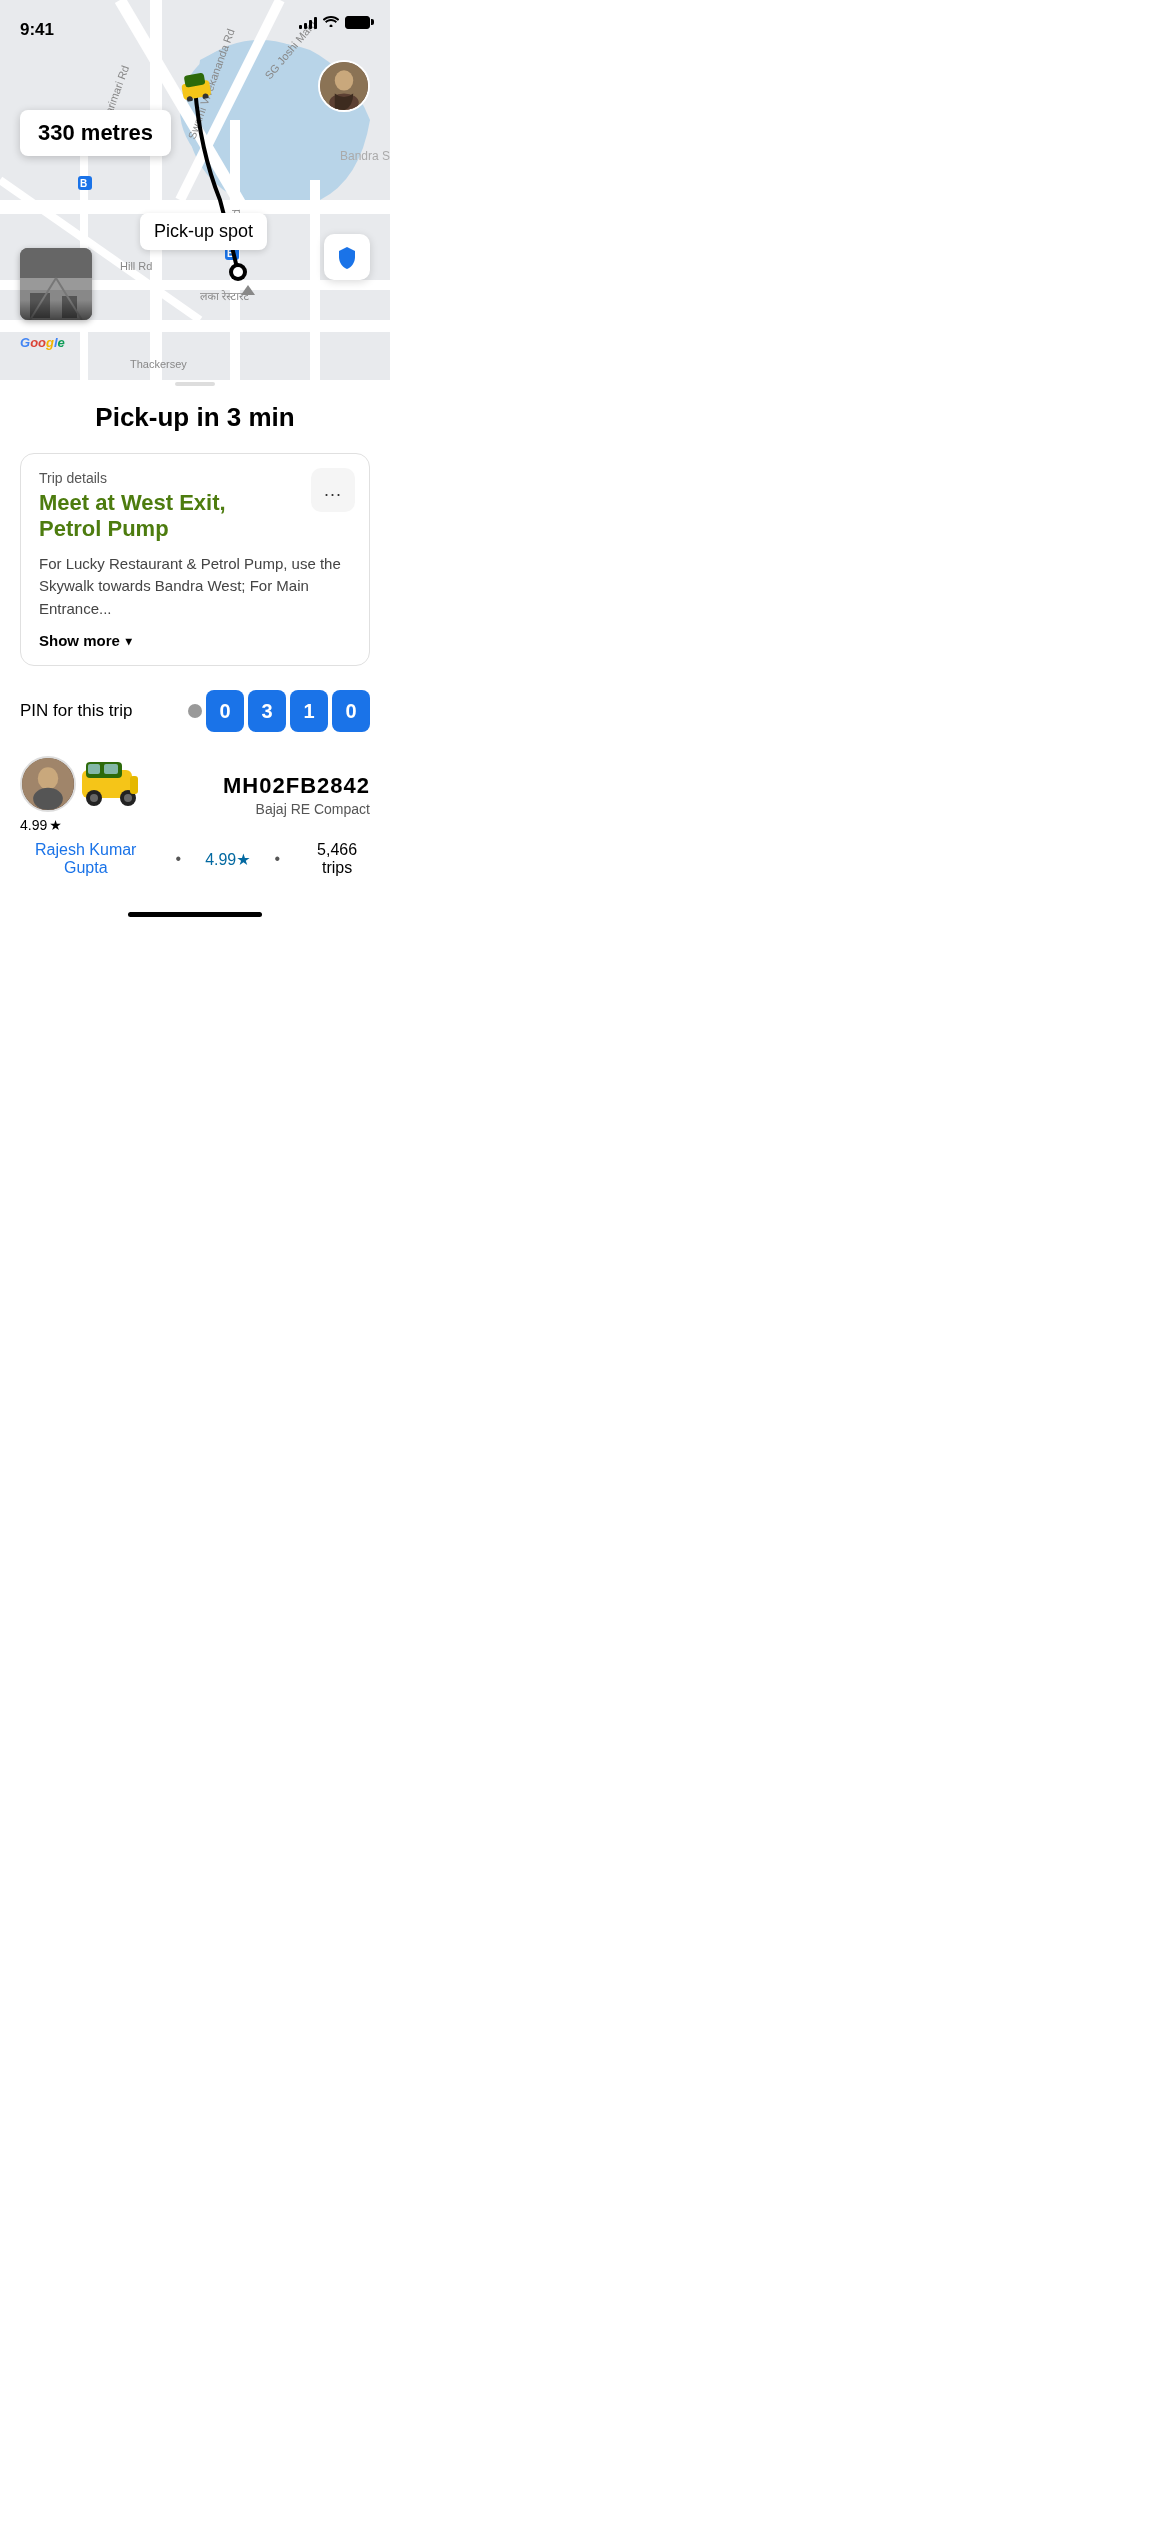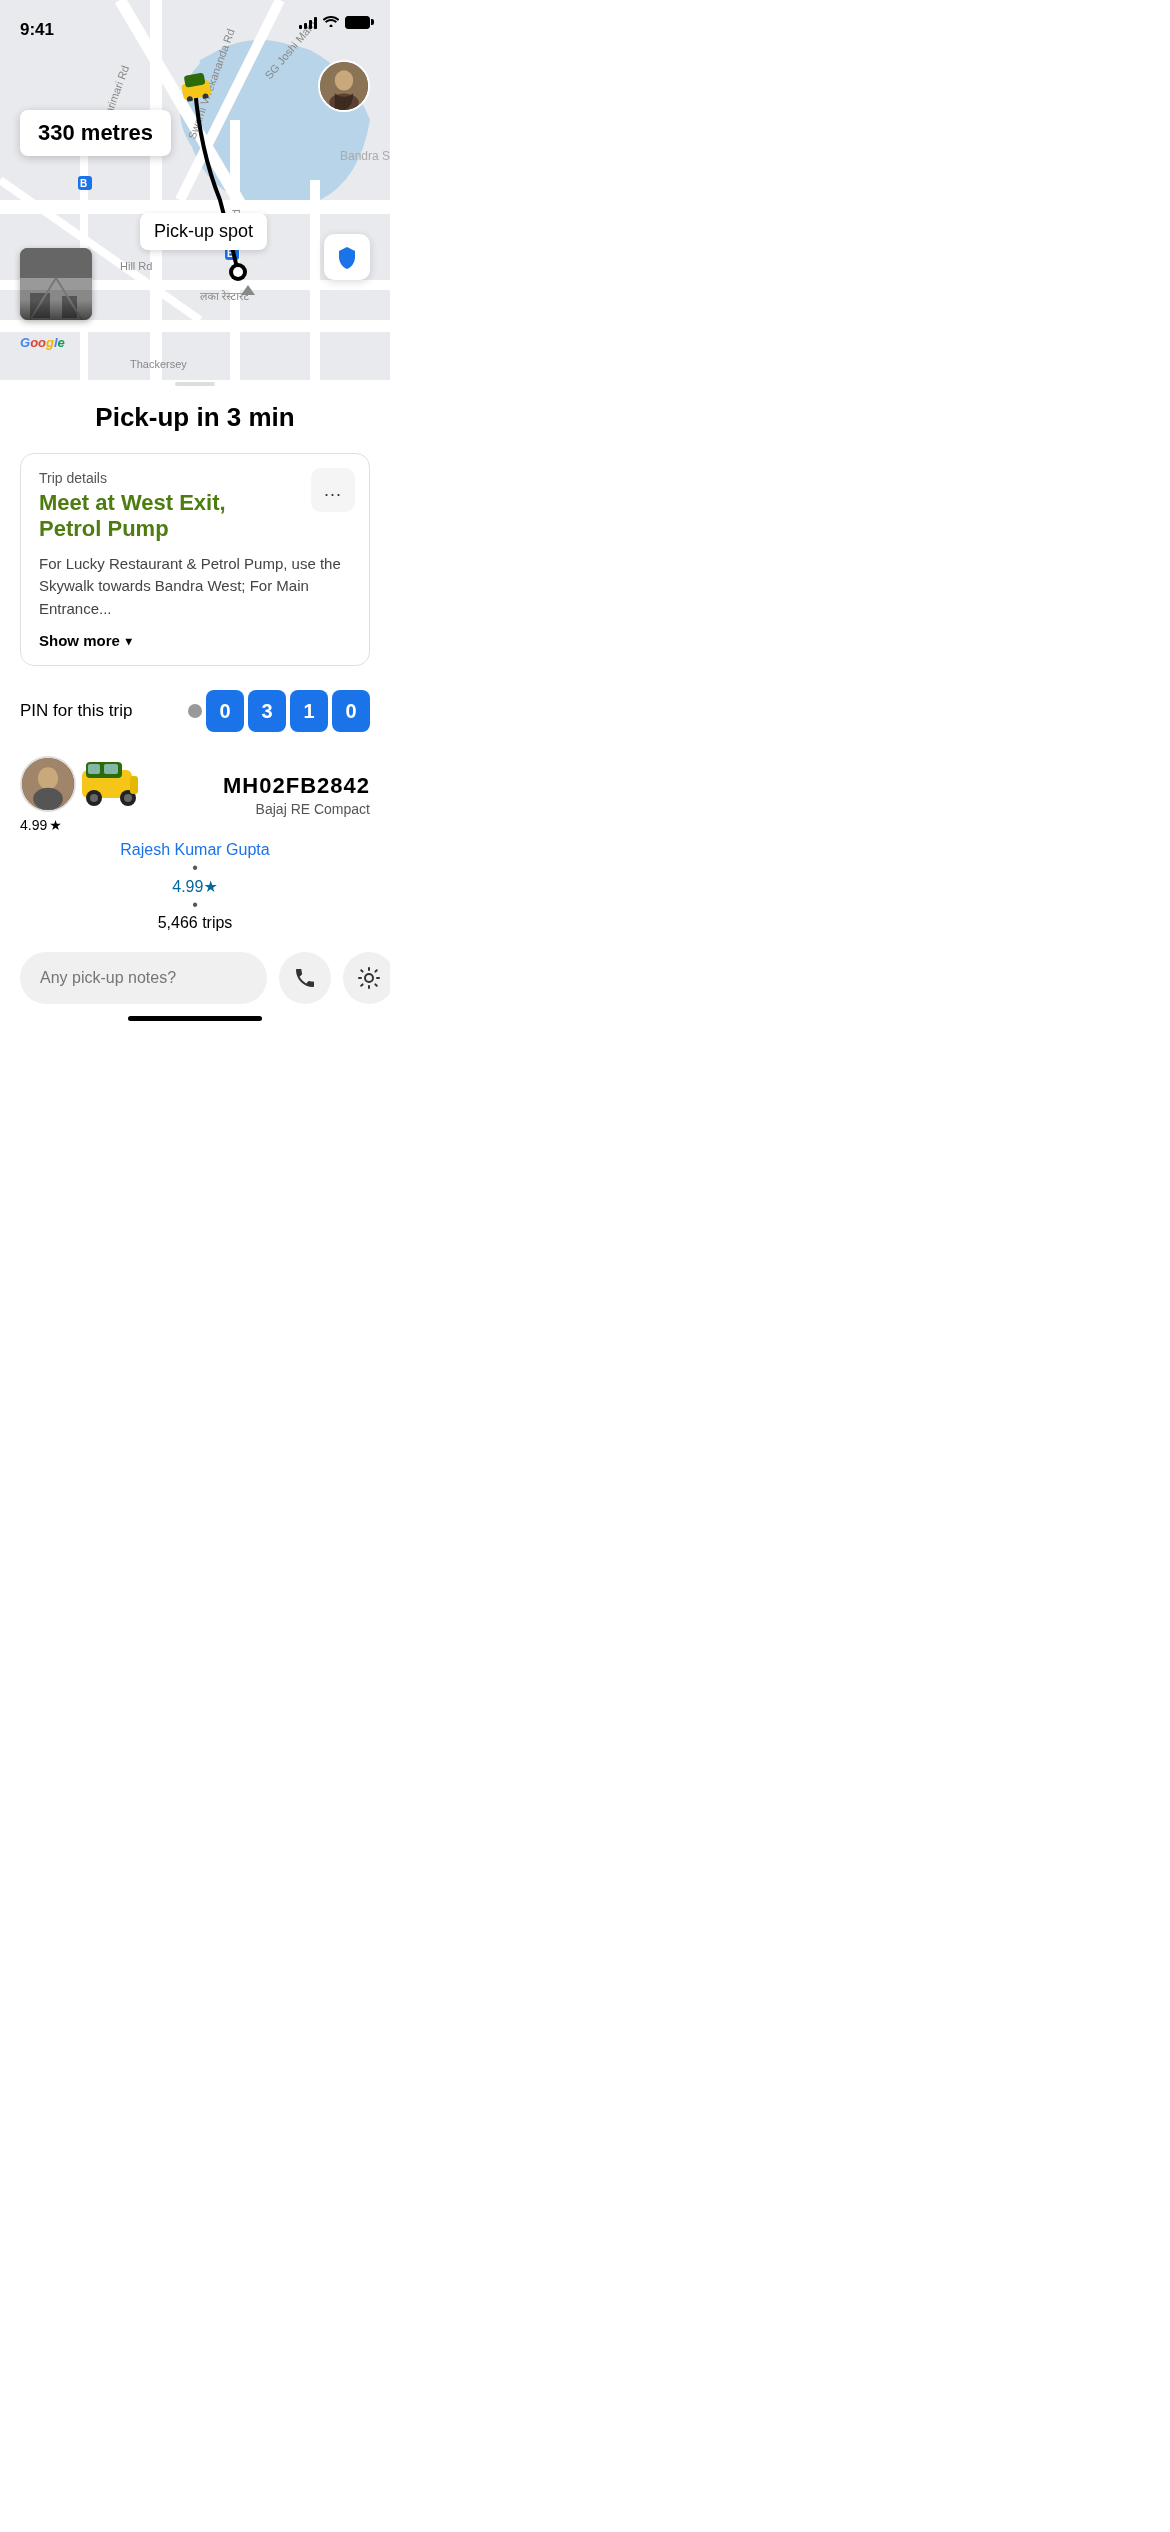--- a/index.html
+++ b/index.html
@@ -361,26 +361,25 @@
       font-size: 14px;
       color: #555;
       margin-top: 2px;
     }
 
     
     .driver-name-row {
       text-align: center;
       font-size: 16px;
       color: #000;
-      margin-bottom: 20px;
+      margin-bottom: 35px;
       display: flex;
       align-items: center;
       justify-content: center;
-      gap: 0;
-      flex-direction: column;
+      gap: 24px;
     }
     .driver-name-link {
       color: #1a73e8;
       font-weight: 500;
       text-decoration: none;
     }
     .driver-sep {
       color: #555;
     }
     .driver-rating-inline {
@@ -634,31 +633,15 @@
   <div class="driver-name-row">
     <a class="driver-name-link" href="#">Rajesh Kumar Gupta</a>
     <span class="driver-sep">•</span>
     <span class="driver-rating-inline">
       <span>4.99★</span>
     </span>
     <span class="driver-sep">•</span>
     <span>5,466 trips</span>
   </div>
 
-  <div class="bottom-action-bar">
-    <input class="pickup-notes-input" type="text" placeholder="Any pick-up notes?" style="">
-
-    <button class="action-btn" title="Call driver">
-      <svg viewBox="0 0 24 24" fill="none" xmlns="http://www.w3.org/2000/svg">
-        <path d="M6.6 10.8c1.4 2.8 3.8 5.1 6.6 6.6l2.2-2.2c.3-.3.7-.4 1-.2 1.1.4 2.3.6 3.6.6.6 0 1 .4 1 1V20c0 .6-.4 1-1 1-9.4 0-17-7.6-17-17 0-.6.4-1 1-1h3.5c.6 0 1 .4 1 1 0 1.3.2 2.5.6 3.6.1.3 0 .7-.2 1L6.6 10.8z" fill="#333"></path>
-      </svg>
-    </button>
-
-    <button class="action-btn" title="Settings">
-      <svg viewBox="0 0 24 24" fill="none" xmlns="http://www.w3.org/2000/svg">
-        <circle cx="12" cy="12" r="4" stroke="#333" stroke-width="2"></circle>
-        <path d="M12 2v2M12 20v2M4.22 4.22l1.42 1.42M18.36 18.36l1.42 1.42M2 12h2M20 12h2M4.22 19.78l1.42-1.42M18.36 5.64l1.42-1.42" stroke="#333" stroke-width="2" stroke-linecap="round"></path>
-      </svg>
-    </button>
-  </div>
 
   <div class="home-indicator"></div>
 </div>
 
 </body></html>

